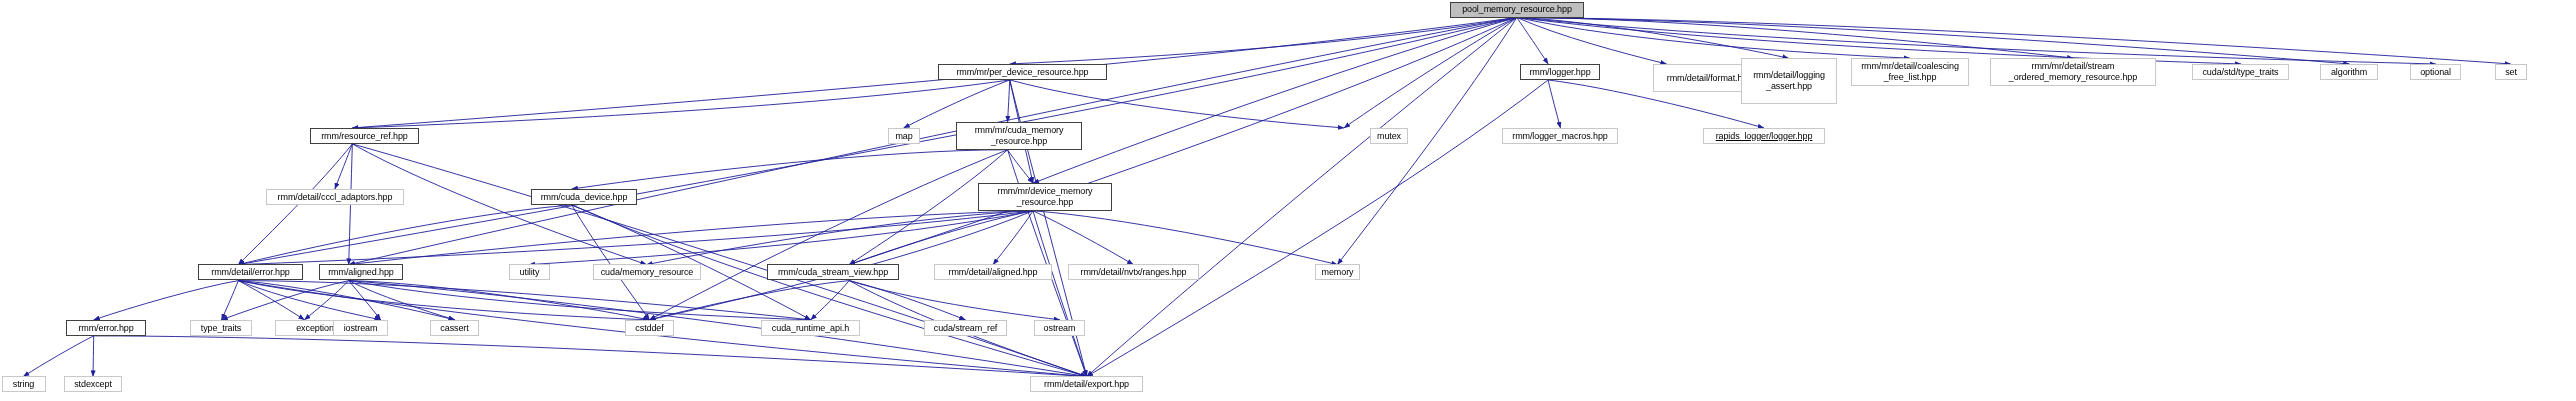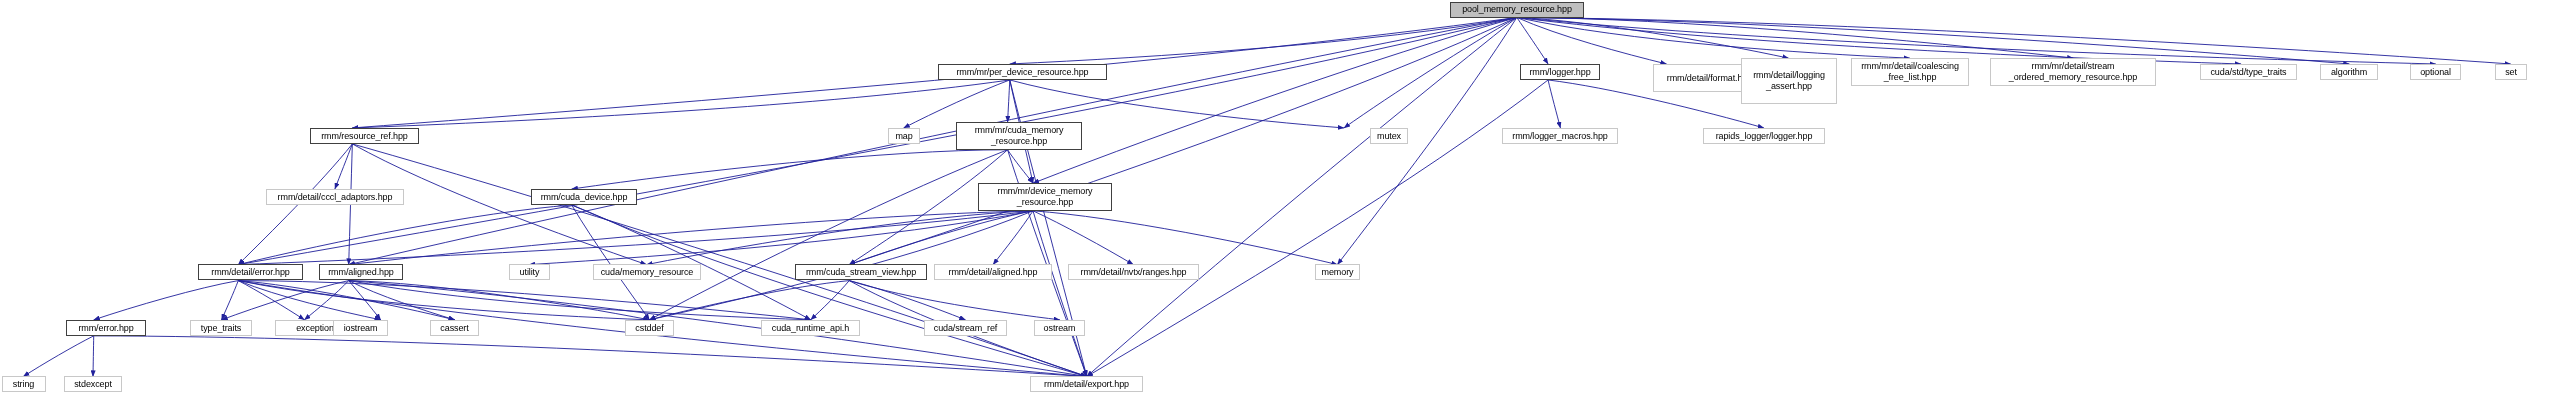--- a/index.html
+++ b/index.html
@@ -139,40 +139,40 @@
       <div class="node root" id="n0" style="left: 1450px; top: 1.5px; width: 134px; height: 16px;">pool_memory_resource.hpp</div>
       <div class="node hl" id="n1" style="left: 926px; top: 64px; width: 169px; height: 16px;">rmm/mr/per_device_resource.hpp</div>
       <div class="node hl" id="n2" style="left: 1508px; top: 64px; width: 80px; height: 16px;">rmm/logger.hpp</div>
       <div class="node" id="n3" style="left: 1610px; top: 64px; width: 113px; height: 28px; margin-left: 43px;">rmm/detail/format.hpp</div>
       <div class="node" id="n4" style="left: 1741px; top: 58px; width: 96px; height: 46px;">rmm/detail/logging
 _assert.hpp</div>
       <div class="node" id="n5" style="left: 1851px; top: 58px; width: 118px; height: 28px;">rmm/mr/detail/coalescing
 _free_list.hpp</div>
       <div class="node" id="n6" style="left: 1990px; top: 58px; width: 166px; height: 28px;">rmm/mr/detail/stream
 _ordered_memory_resource.hpp</div>
-      <div class="node" id="n7" style="left: 2192px; top: 64px; width: 97px; height: 16px; margin-left: 8px;">cuda/std/type_traits</div>
+      <div class="node" id="n7" style="left: 2192px; top: 64px; width: 97px; height: 16px;">cuda/std/type_traits</div>
       <div class="node" id="n8" style="left: 2320px; top: 64px; width: 58px; height: 16px;">algorithm</div>
       <div class="node" id="n9" style="left: 2410px; top: 64px; width: 51px; height: 16px;">optional</div>
       <div class="node" id="n10" style="left: 2495px; top: 64px; width: 32px; height: 16px;">set</div>
       <div class="node hl" id="n11" style="left: 298px; top: 128px; width: 109px; height: 16px;">rmm/resource_ref.hpp</div>
       <div class="node" id="n12" style="left: 888px; top: 128px; width: 32px; height: 16px;">map</div>
       <div class="node hl" id="n13" style="left: 944px; top: 122px; width: 126px; height: 28px;">rmm/mr/cuda_memory
 _resource.hpp</div>
       <div class="node" id="n14" style="left: 1370px; top: 128px; width: 38px; height: 16px;">mutex</div>
       <div class="node" id="n15" style="left: 1502px; top: 128px; width: 116px; height: 16px;">rmm/logger_macros.hpp</div>
-      <div class="node" id="n16" style="left: 1703px; top: 128px; width: 122px; height: 16px;">rapids_logger/logger.hpp</div>
+      <div class="node" id="n16" style="left: 1703px; top: 128px; width: 122px; height: 16px; text-decoration: underline;">rapids_logger/logger.hpp</div>
       <div class="node" id="n17" style="left: 266px; top: 189px; width: 138px; height: 16px;">rmm/detail/cccl_adaptors.hpp</div>
       <div class="node hl" id="n18" style="left: 519px; top: 189px; width: 106px; height: 16px;">rmm/cuda_device.hpp</div>
       <div class="node hl" id="n19" style="left: 966px; top: 183px; width: 134px; height: 28px;">rmm/mr/device_memory
 _resource.hpp</div>
       <div class="node hl" id="n20" style="left: 186px; top: 264px; width: 105px; height: 16px;">rmm/detail/error.hpp</div>
       <div class="node hl" id="n21" style="left: 307px; top: 264px; width: 84px; height: 16px;">rmm/aligned.hpp</div>
       <div class="node" id="n22" style="left: 509px; top: 264px; width: 41px; height: 16px;">utility</div>
       <div class="node" id="n23" style="left: 593px; top: 264px; width: 108px; height: 16px;">cuda/memory_resource</div>
-      <div class="node hl" id="n24" style="left: 783px; top: 264px; width: 132px; height: 16px;">rmm/cuda_stream_view.hpp</div>
+      <div class="node hl" id="n24" style="left: 755px; top: 264px; width: 132px; height: 16px;">rmm/cuda_stream_view.hpp</div>
       <div class="node" id="n25" style="left: 934px; top: 264px; width: 118px; height: 16px;">rmm/detail/aligned.hpp</div>
       <div class="node" id="n26" style="left: 1068px; top: 264px; width: 131px; height: 16px;">rmm/detail/nvtx/ranges.hpp</div>
       <div class="node" id="n27" style="left: 1315px; top: 264px; width: 45px; height: 16px;">memory</div>
       <div class="node hl" id="n28" style="left: 54px; top: 320px; width: 80px; height: 16px;">rmm/error.hpp</div>
       <div class="node" id="n29" style="left: 190px; top: 320px; width: 62px; height: 16px;">type_traits</div>
       <div class="node" id="n30" style="left: 275px; top: 320px; width: 80px; height: 16px;">exception</div>
       <div class="node" id="n31" style="left: 333px; top: 320px; width: 55px; height: 16px;">iostream</div>
       <div class="node" id="n32" style="left: 430px; top: 320px; width: 49px; height: 16px;">cassert</div>
       <div class="node" id="n33" style="left: 625px; top: 320px; width: 49px; height: 16px;">cstddef</div>
       <div class="node" id="n34" style="left: 761px; top: 320px; width: 99px; height: 16px;">cuda_runtime_api.h</div>

